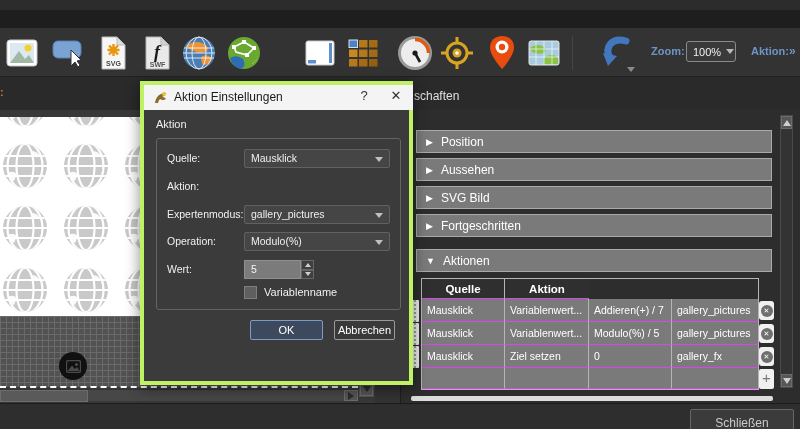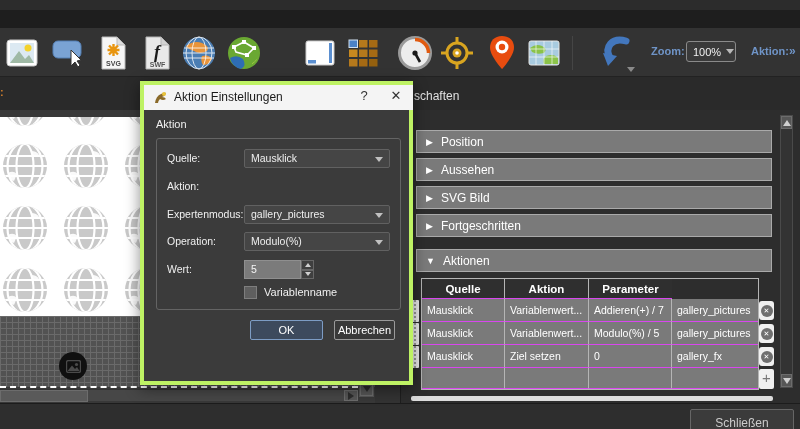--- a/index.html
+++ b/index.html
@@ -371,21 +371,20 @@
     </div>
     <div class="sec-hdr" style="top:139px">
       <span class="sec-glyph">▼</span>
       <span>Aktionen</span>
     </div>
 
     <div class="atable">
       <div class="trow thead">
         <div class="tcell c0">Quelle</div>
         <div class="tcell c1">Aktion</div>
-        <div class="tcell c2">Parameter</div>
       </div>
       <div class="trow tbody">
         <div class="tcell c0">Mausklick</div>
         <div class="tcell c1">Variablenwert...</div>
         <div class="tcell c2">Addieren(+) / 7</div>
         <div class="tcell c3">gallery_pictures</div>
       </div>
       <div class="trow tbody">
         <div class="tcell c0">Mausklick</div>
         <div class="tcell c1">Variablenwert...</div>

